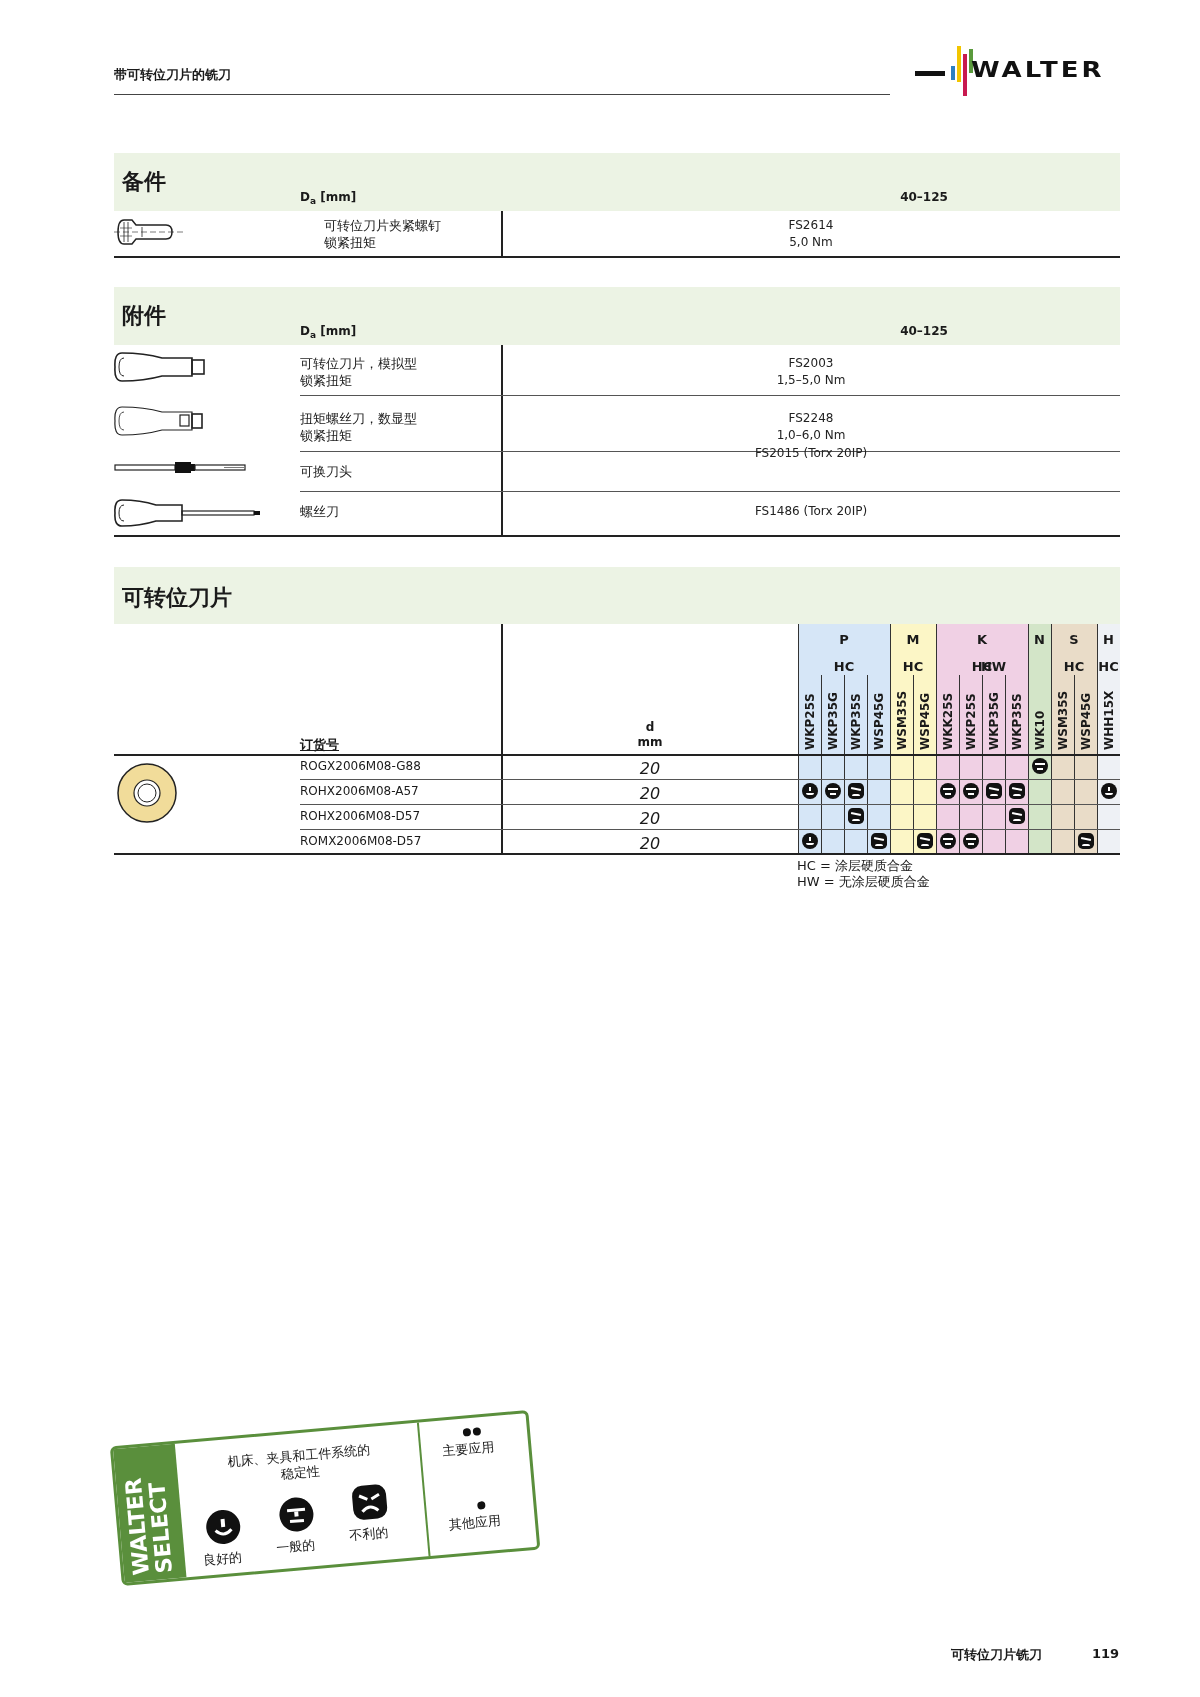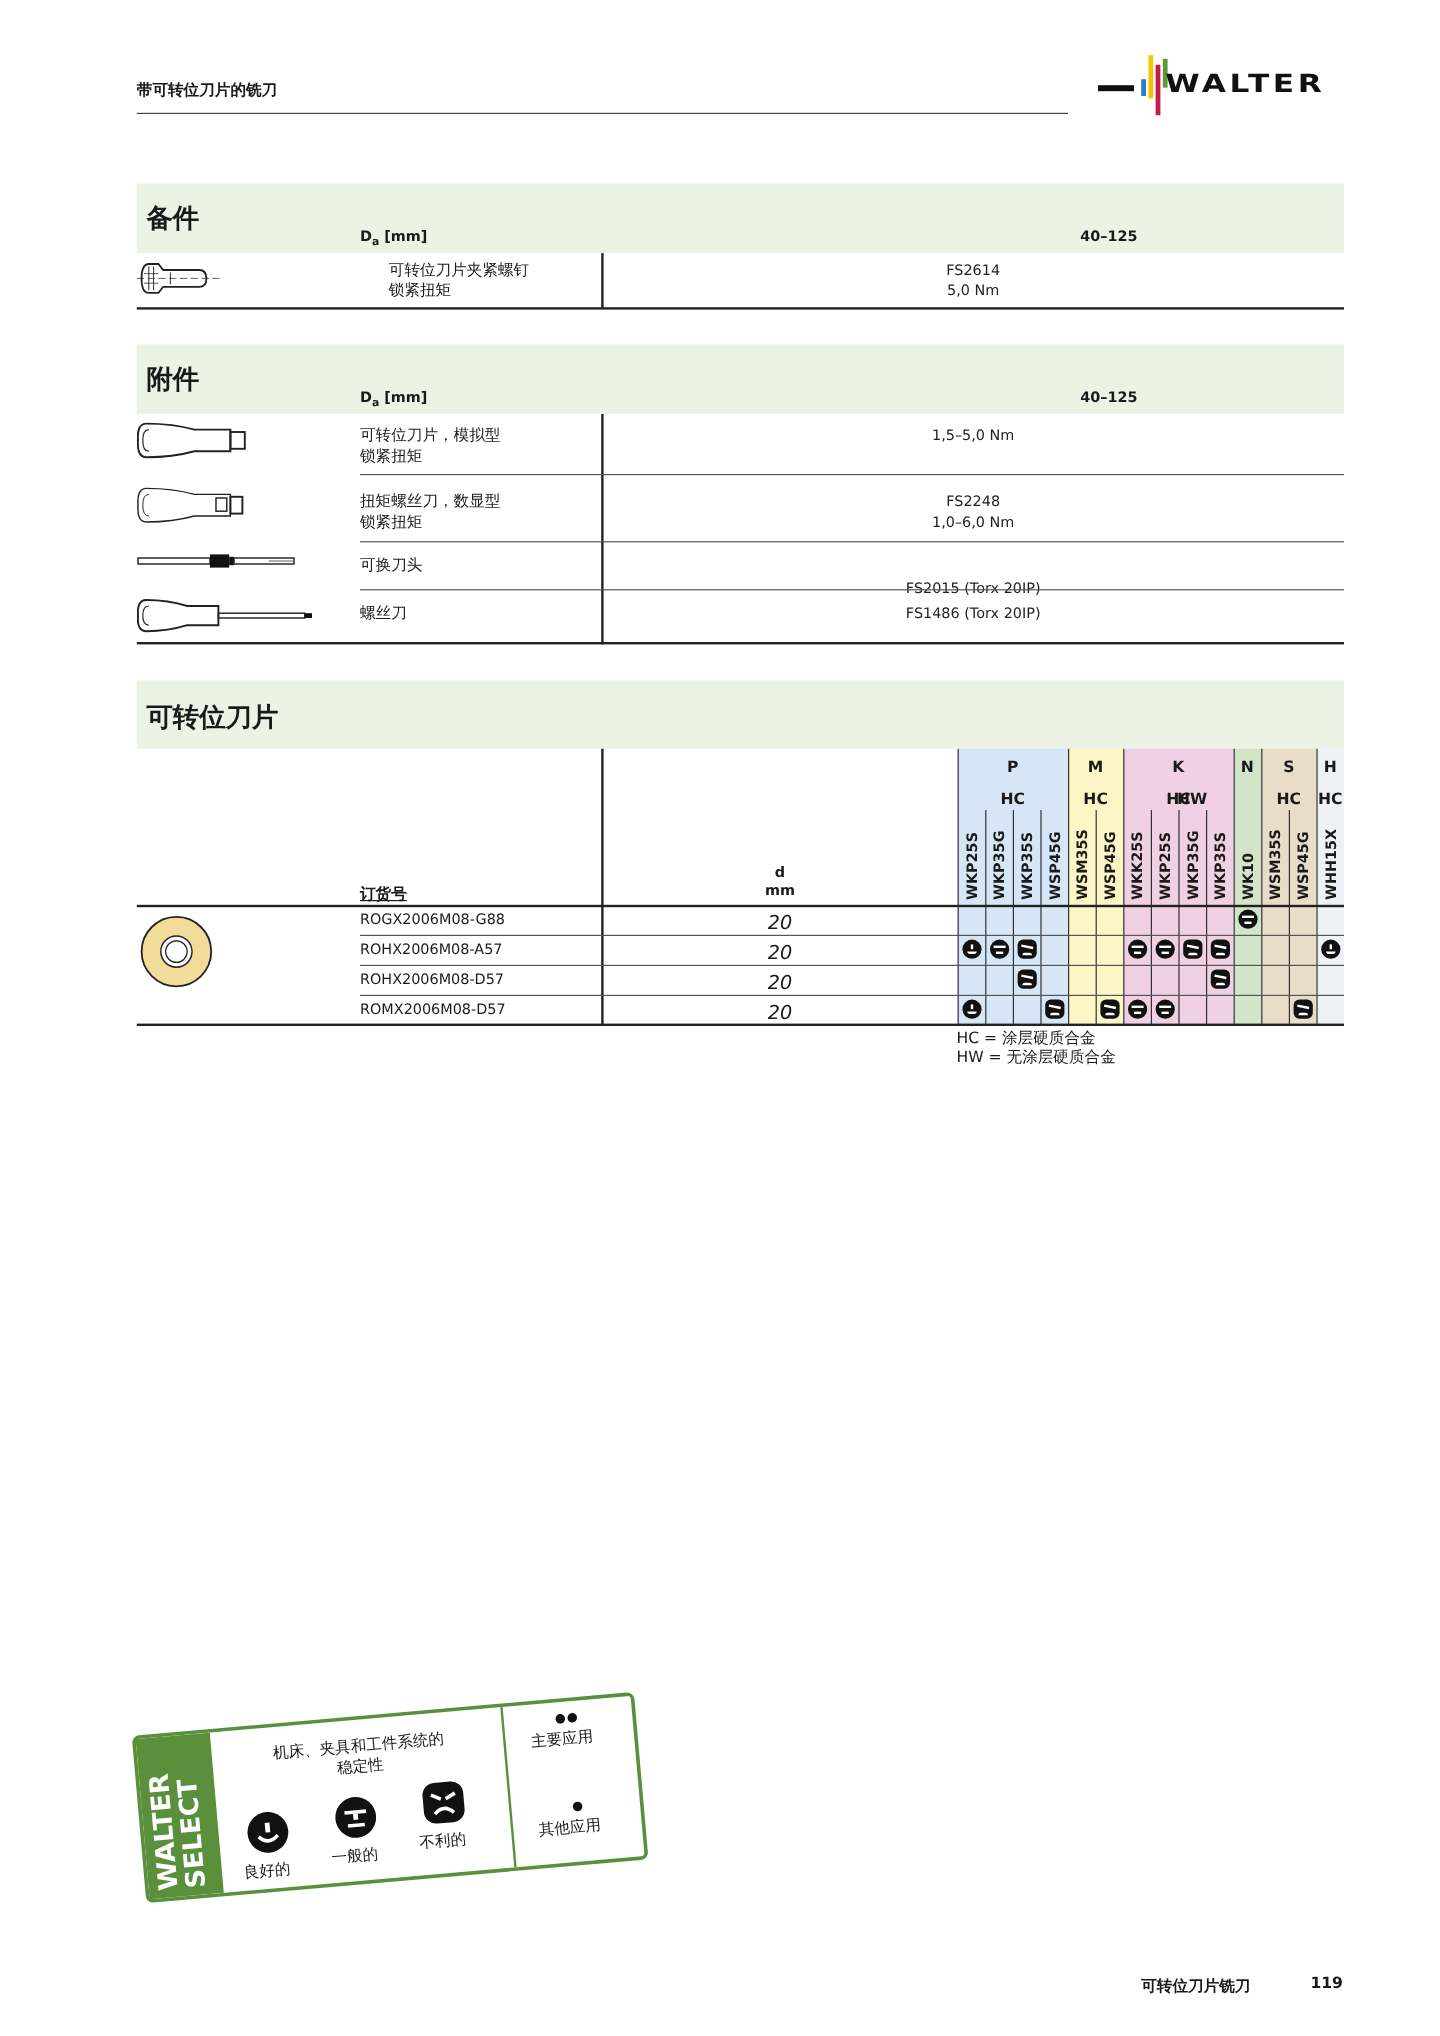--- a/index.html
+++ b/index.html
@@ -108,20 +108,21 @@
       <path d="M8 3 Q0 3 1 17 Q0 31 8 31 Q30 31 48 26 L78 26 L78 8 L48 8 Q30 3 8 3 Z" fill="none" stroke="#222" stroke-width="1.6"></path>
       <path d="M10 8 Q5 8 5 17 Q5 26 10 26" fill="none" stroke="#222" stroke-width="1"></path>
       <rect x="78" y="10" width="12" height="14" fill="none" stroke="#222" stroke-width="1.6"></rect>
     </svg>
 </div>
 <div class="row-label" style="top:355px;">
     <div>可转位刀片，模拟型</div>
     <div>锁紧扭矩</div>
   </div>
 <div class="row-val" style="top:355px;">
+    <div>FS2003</div>
     <div>1,5–5,0 Nm</div>
   </div>
 <div class="hline" style="left:300px;top:395px;width:820px;"></div>
 
 <div class="abs" style="left:114px;top:404px;">
   <svg width="96" height="34" viewBox="0 0 96 34">
       <path d="M8 3 Q0 3 1 17 Q0 31 8 31 Q30 31 48 26 L78 26 L78 8 L48 8 Q30 3 8 3 Z" fill="none" stroke="#222" stroke-width="1.2"></path>
       <path d="M10 8 Q5 8 5 17 Q5 26 10 26" fill="none" stroke="#222" stroke-width="0.8"></path>
       <rect x="66" y="11" width="9" height="11" fill="none" stroke="#222" stroke-width="1.2"></rect>
       <rect x="78" y="10" width="10" height="14" fill="none" stroke="#222" stroke-width="1.6"></rect>
@@ -140,21 +141,21 @@
 <div class="abs" style="left:114px;top:458px;">
   <svg width="135" height="20" viewBox="0 0 135 20">
       <rect x="1" y="7" width="60" height="5" fill="none" stroke="#222" stroke-width="1.2"></rect>
       <rect x="61" y="4" width="16" height="11" fill="#111"></rect>
       <rect x="77" y="6" width="4" height="7" fill="#111"></rect>
       <rect x="81" y="7" width="50" height="5" fill="none" stroke="#222" stroke-width="1.2"></rect>
       <line x1="110" y1="9.5" x2="130" y2="9.5" stroke="#222" stroke-width="0.6"></line>
     </svg>
 </div>
 <div class="row-label" style="top:463px;">可换刀头</div>
-<div class="row-val" style="top:482px;">FS2015 (Torx 20IP)</div>
+<div class="row-val" style="top:445px;">FS2015 (Torx 20IP)</div>
 <div class="hline" style="left:300px;top:491px;width:820px;"></div>
 
 <div class="abs" style="left:114px;top:497px;">
   <svg width="150" height="32" viewBox="0 0 150 32">
       <path d="M8 3 Q0 3 1 16 Q0 29 8 29 Q26 29 42 24 L68 24 L68 8 L42 8 Q26 3 8 3 Z" fill="none" stroke="#222" stroke-width="1.6"></path>
       <path d="M10 8 Q5 8 5 16 Q5 24 10 24" fill="none" stroke="#222" stroke-width="1"></path>
       <rect x="68" y="14" width="72" height="4" fill="none" stroke="#222" stroke-width="1.2"></rect>
       <rect x="140" y="14" width="6" height="4" fill="#111"></rect>
     </svg>
 </div>

